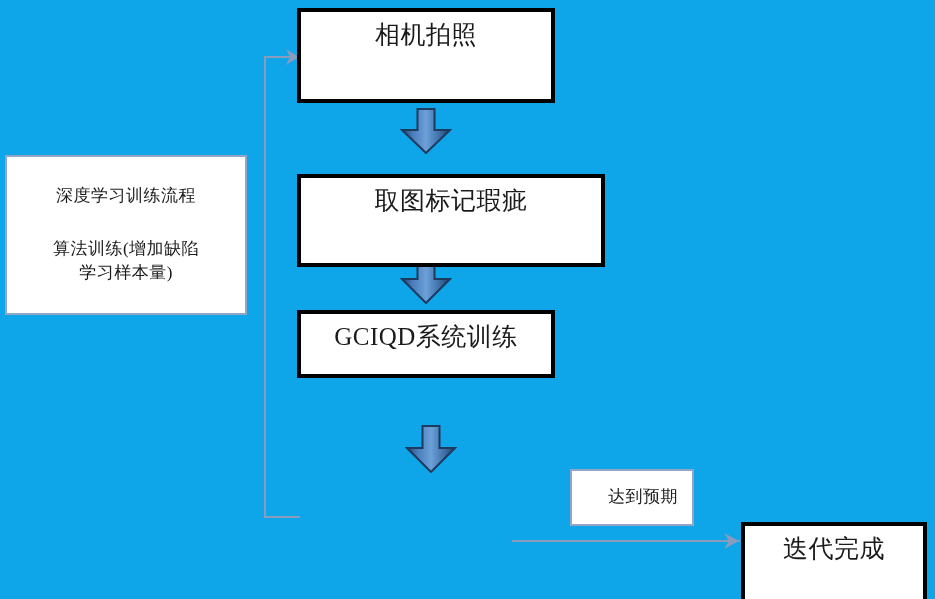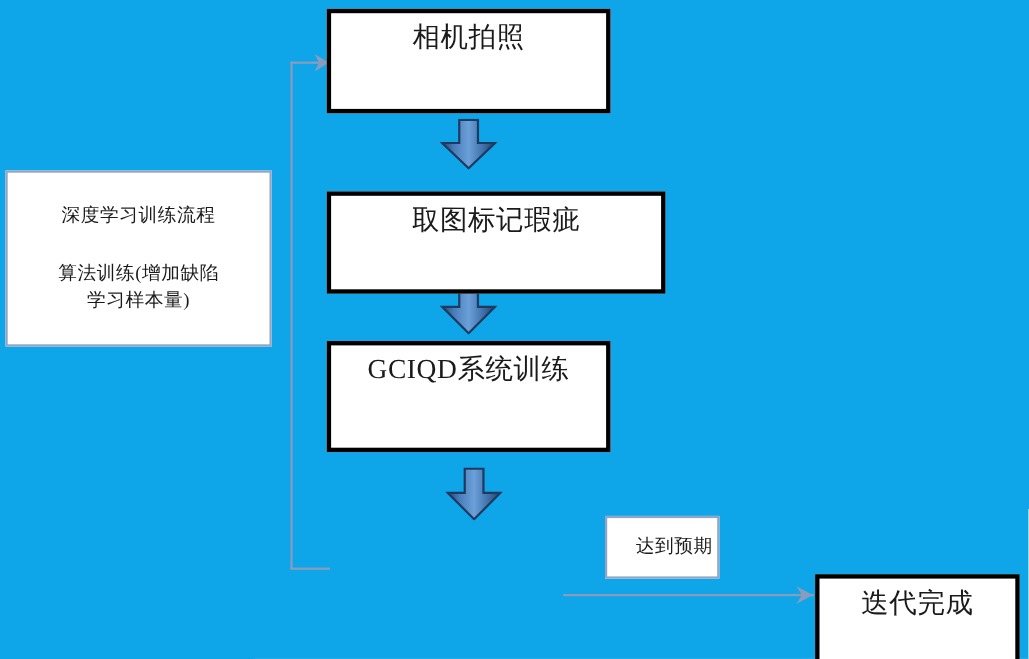--- a/index.html
+++ b/index.html
@@ -140,32 +140,32 @@
   </svg>
 
   <div class="proc-box" style="left:297px; top:8px; width:258px; height:95px;">
     <span class="proc-label">相机拍照</span>
   </div>
 
   <div class="proc-box" style="left:297px; top:157px; width:308px; height:93px;margin-top:17px;">
     <span class="proc-label">取图标记瑕疵</span>
   </div>
 
-  <div class="proc-box" style="left:297px; top:310px; width:258px; height:101px;">
+  <div class="proc-box" style="left:297px; top:310px; width:258px; height:68px;">
     <span class="proc-label">GCIQD系统训练</span>
   </div>
 
 
   <div class="proc-box" style="left:741px; top:522px; width:186px; height:83px;">
     <span class="proc-label">迭代完成</span>
   </div>
 
   <div class="note-box stack" style="left:5px; top:155px; width:242px; height:160px;">
     <span class="note-label">深度学习训练流程</span>
     <span class="note-label">算法训练(增加缺陷
 学习样本量)</span>
   </div>
 
-  <div class="note-box" style="left:550px; top:469px; width:104px; height:57px;padding-left:22px;">
+  <div class="note-box" style="left:570px; top:469px; width:124px; height:57px;padding-left:22px;">
     <span class="note-label">达到预期</span>
   </div>
 
 </div>
 
 </body></html>

